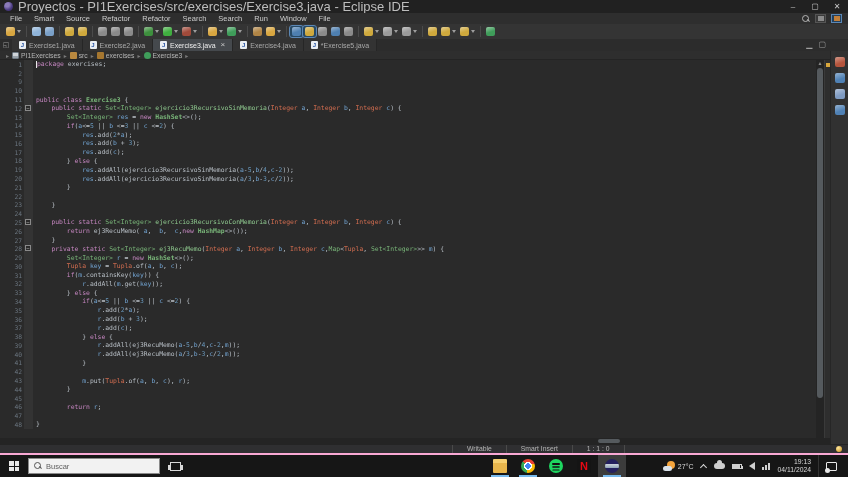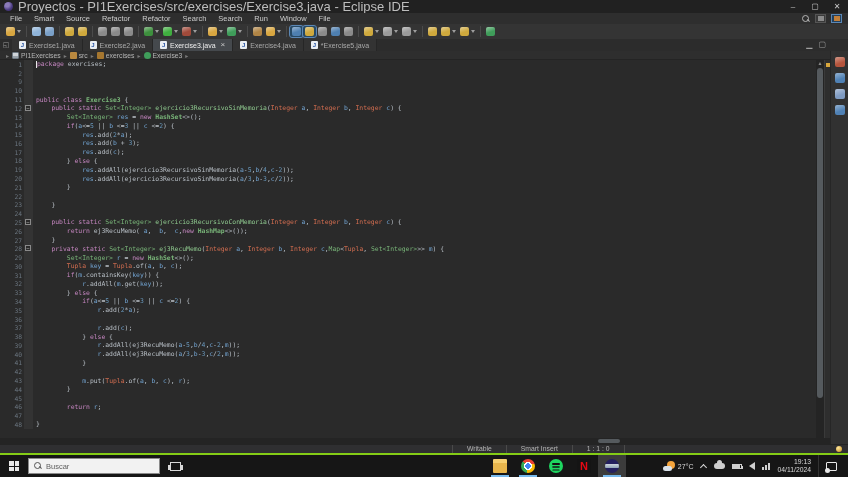--- a/index.html
+++ b/index.html
@@ -82,21 +82,21 @@
   #hscroll { position:absolute; left:0; top:438px; width:830px; height:6px; background:#242424; }
   #hscroll .thumb { position:absolute; left:598px; top:1px; width:22px; height:4px; background:#555a5e; border-radius:2px; }
 
   
   #statusbar { position:absolute; left:0; top:444px; width:848px; height:9px; background:#2f2f31; border-top:1px solid #242424; display:flex; align-items:center; color:#b5b5b5; font-size:6.8px; }
   .sb-item { padding:0 14px; border-left:1px solid #4a4a4a; height:8px; line-height:8px; }
   #sb-spacer { width:452px; }
   #sb-bulb { margin-left:auto; margin-right:6px; width:6px; height:6px; border-radius:50%; background:radial-gradient(circle at 35% 30%, #ffe9a0, #d9a73c 70%); }
 
   
-  #taskbar { position:absolute; left:0; top:453px; width:848px; height:24px; background:#161616; border-top:2px solid #84cc16; display:flex; align-items:stretch; }
+  #taskbar { position:absolute; left:0; top:453px; width:848px; height:24px; background:#161616; border-top:2px solid #f9a8d4; display:flex; align-items:stretch; }
   #start-button { width:28px; display:flex; align-items:center; justify-content:center; }
   .win-logo { position:relative; width:10px; height:10px; }
   .win-logo i { position:absolute; width:4.5px; height:4.5px; background:#e8e8e8; }
   .win-logo i:nth-child(1){left:0;top:0} .win-logo i:nth-child(2){right:0;top:0}
   .win-logo i:nth-child(3){left:0;bottom:0} .win-logo i:nth-child(4){right:0;bottom:0}
   #search-box { width:132px; margin:3px 0; background:#f2f2f2; border:1px solid #8a8a8a; display:flex; align-items:center; gap:4px; padding:0 5px; }
   #search-box .mag::before { border-color:#555; } #search-box .mag::after { background:#555; }
   #search-placeholder { color:#5f5f5f; font-size:7.5px; }
   #taskview-button { width:30px; display:flex; align-items:center; justify-content:center; }
   .tv-ic { width:11px; height:9px; border:1px solid #d9d9d9; position:relative; }
@@ -358,21 +358,21 @@
       <div class="code-line"><span class="ann"></span><span class="lnum">26</span><span class="fold"></span><span class="ct"><span class="tk-p">        </span><span class="tk-k">return</span><span class="tk-p"> ej3RecuMemo( </span><span class="tk-v">a</span><span class="tk-p">,  </span><span class="tk-v">b</span><span class="tk-p">,  </span><span class="tk-v">c</span><span class="tk-p">,</span><span class="tk-k">new</span><span class="tk-p"> </span><span class="tk-c">HashMap</span><span class="tk-p">&lt;&gt;());</span></span></div>
       <div class="code-line"><span class="ann"></span><span class="lnum">27</span><span class="fold"></span><span class="ct"><span class="tk-p">    }</span></span></div>
       <div class="code-line"><span class="ann"></span><span class="lnum">28</span><span class="fold"><b>−</b></span><span class="ct"><span class="tk-p">    </span><span class="tk-k">private</span><span class="tk-p"> </span><span class="tk-k">static</span><span class="tk-p"> </span><span class="tk-t">Set&lt;Integer&gt;</span><span class="tk-p"> </span><span class="tk-m">ej3RecuMemo</span><span class="tk-p">(</span><span class="tk-o">Integer</span><span class="tk-p"> </span><span class="tk-v">a</span><span class="tk-p">, </span><span class="tk-o">Integer</span><span class="tk-p"> </span><span class="tk-v">b</span><span class="tk-p">, </span><span class="tk-o">Integer</span><span class="tk-p"> </span><span class="tk-v">c</span><span class="tk-p">,</span><span class="tk-t">Map</span><span class="tk-p">&lt;</span><span class="tk-o">Tupla</span><span class="tk-p">, </span><span class="tk-t">Set&lt;Integer&gt;</span><span class="tk-p">&gt;&gt; </span><span class="tk-v">m</span><span class="tk-p">) {</span></span></div>
       <div class="code-line"><span class="ann"></span><span class="lnum">29</span><span class="fold"></span><span class="ct"><span class="tk-p">        </span><span class="tk-t">Set&lt;Integer&gt;</span><span class="tk-p"> </span><span class="tk-v">r</span><span class="tk-p"> = </span><span class="tk-k">new</span><span class="tk-p"> </span><span class="tk-c">HashSet</span><span class="tk-p">&lt;&gt;();</span></span></div>
       <div class="code-line"><span class="ann"></span><span class="lnum">30</span><span class="fold"></span><span class="ct"><span class="tk-p">        </span><span class="tk-o">Tupla</span><span class="tk-p"> </span><span class="tk-v">key</span><span class="tk-p"> = </span><span class="tk-o">Tupla</span><span class="tk-p">.of(</span><span class="tk-v">a</span><span class="tk-p">, </span><span class="tk-v">b</span><span class="tk-p">, </span><span class="tk-v">c</span><span class="tk-p">);</span></span></div>
       <div class="code-line"><span class="ann"></span><span class="lnum">31</span><span class="fold"></span><span class="ct"><span class="tk-p">        </span><span class="tk-k">if</span><span class="tk-p">(</span><span class="tk-v">m</span><span class="tk-p">.containsKey(</span><span class="tk-v">key</span><span class="tk-p">)) {</span></span></div>
       <div class="code-line"><span class="ann"></span><span class="lnum">32</span><span class="fold"></span><span class="ct"><span class="tk-p">            </span><span class="tk-v">r</span><span class="tk-p">.addAll(</span><span class="tk-v">m</span><span class="tk-p">.get(</span><span class="tk-v">key</span><span class="tk-p">));</span></span></div>
       <div class="code-line"><span class="ann"></span><span class="lnum">33</span><span class="fold"></span><span class="ct"><span class="tk-p">        } </span><span class="tk-k">else</span><span class="tk-p"> {</span></span></div>
       <div class="code-line"><span class="ann"></span><span class="lnum">34</span><span class="fold"></span><span class="ct"><span class="tk-p">            </span><span class="tk-k">if</span><span class="tk-p">(</span><span class="tk-v">a</span><span class="tk-p">&lt;=</span><span class="tk-n">5</span><span class="tk-p"> || </span><span class="tk-v">b</span><span class="tk-p"> &lt;=</span><span class="tk-n">3</span><span class="tk-p"> || </span><span class="tk-v">c</span><span class="tk-p"> &lt;=</span><span class="tk-n">2</span><span class="tk-p">) {</span></span></div>
       <div class="code-line"><span class="ann"></span><span class="lnum">35</span><span class="fold"></span><span class="ct"><span class="tk-p">                </span><span class="tk-v">r</span><span class="tk-p">.add(</span><span class="tk-n">2</span><span class="tk-p">*</span><span class="tk-v">a</span><span class="tk-p">);</span></span></div>
-      <div class="code-line"><span class="ann"></span><span class="lnum">36</span><span class="fold"></span></div>
+      <div class="code-line"><span class="ann"></span><span class="lnum">36</span><span class="fold"></span><span class="ct"><span class="tk-p">                </span><span class="tk-v">r</span><span class="tk-p">.add(</span><span class="tk-v">b</span><span class="tk-p"> + </span><span class="tk-n">3</span><span class="tk-p">);</span></span></div>
       <div class="code-line"><span class="ann"></span><span class="lnum">37</span><span class="fold"></span><span class="ct"><span class="tk-p">                </span><span class="tk-v">r</span><span class="tk-p">.add(</span><span class="tk-v">c</span><span class="tk-p">);</span></span></div>
       <div class="code-line"><span class="ann"></span><span class="lnum">38</span><span class="fold"></span><span class="ct"><span class="tk-p">            } </span><span class="tk-k">else</span><span class="tk-p"> {</span></span></div>
       <div class="code-line"><span class="ann"></span><span class="lnum">39</span><span class="fold"></span><span class="ct"><span class="tk-p">                </span><span class="tk-v">r</span><span class="tk-p">.addAll(ej3RecuMemo(</span><span class="tk-v">a</span><span class="tk-p">-</span><span class="tk-n">5</span><span class="tk-p">,</span><span class="tk-v">b</span><span class="tk-p">/</span><span class="tk-n">4</span><span class="tk-p">,</span><span class="tk-v">c</span><span class="tk-p">-</span><span class="tk-n">2</span><span class="tk-p">,</span><span class="tk-v">m</span><span class="tk-p">));</span></span></div>
       <div class="code-line"><span class="ann"></span><span class="lnum">40</span><span class="fold"></span><span class="ct"><span class="tk-p">                </span><span class="tk-v">r</span><span class="tk-p">.addAll(ej3RecuMemo(</span><span class="tk-v">a</span><span class="tk-p">/</span><span class="tk-n">3</span><span class="tk-p">,</span><span class="tk-v">b</span><span class="tk-p">-</span><span class="tk-n">3</span><span class="tk-p">,</span><span class="tk-v">c</span><span class="tk-p">/</span><span class="tk-n">2</span><span class="tk-p">,</span><span class="tk-v">m</span><span class="tk-p">));</span></span></div>
       <div class="code-line"><span class="ann"></span><span class="lnum">41</span><span class="fold"></span><span class="ct"><span class="tk-p">            }</span></span></div>
       <div class="code-line"><span class="ann"></span><span class="lnum">42</span><span class="fold"></span><span class="ct"></span></div>
       <div class="code-line"><span class="ann"></span><span class="lnum">43</span><span class="fold"></span><span class="ct"><span class="tk-p">            </span><span class="tk-v">m</span><span class="tk-p">.put(</span><span class="tk-o">Tupla</span><span class="tk-p">.of(</span><span class="tk-v">a</span><span class="tk-p">, </span><span class="tk-v">b</span><span class="tk-p">, </span><span class="tk-v">c</span><span class="tk-p">), </span><span class="tk-v">r</span><span class="tk-p">);</span></span></div>
       <div class="code-line"><span class="ann"></span><span class="lnum">44</span><span class="fold"></span><span class="ct"><span class="tk-p">        }</span></span></div>
       <div class="code-line"><span class="ann"></span><span class="lnum">45</span><span class="fold"></span><span class="ct"></span></div>
       <div class="code-line"><span class="ann"></span><span class="lnum">46</span><span class="fold"></span><span class="ct"><span class="tk-p">        </span><span class="tk-k">return</span><span class="tk-p"> </span><span class="tk-v">r</span><span class="tk-p">;</span></span></div>

